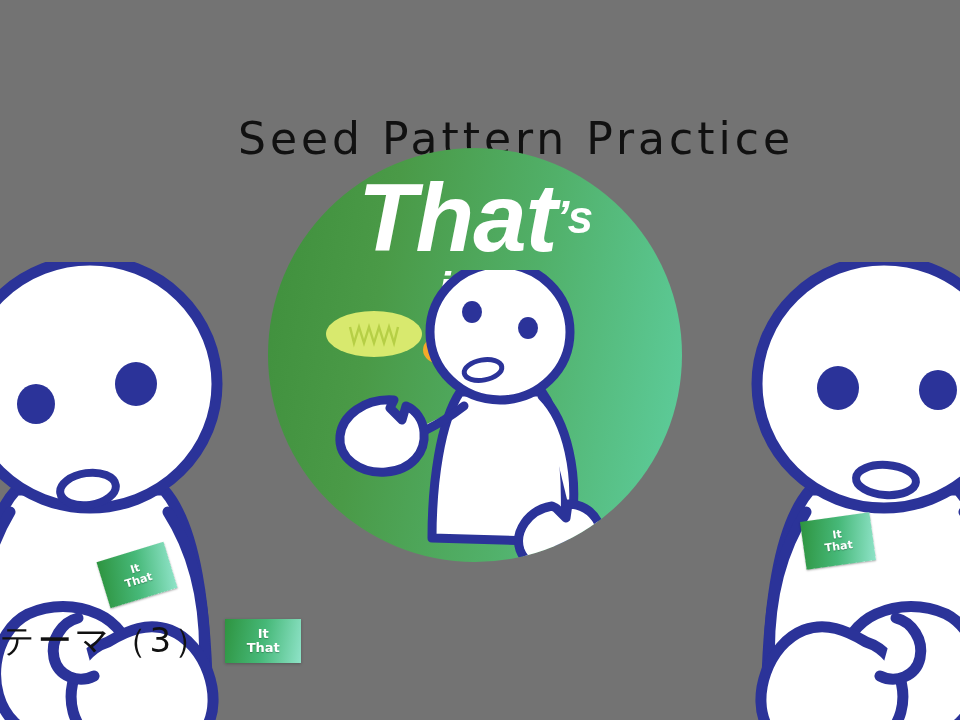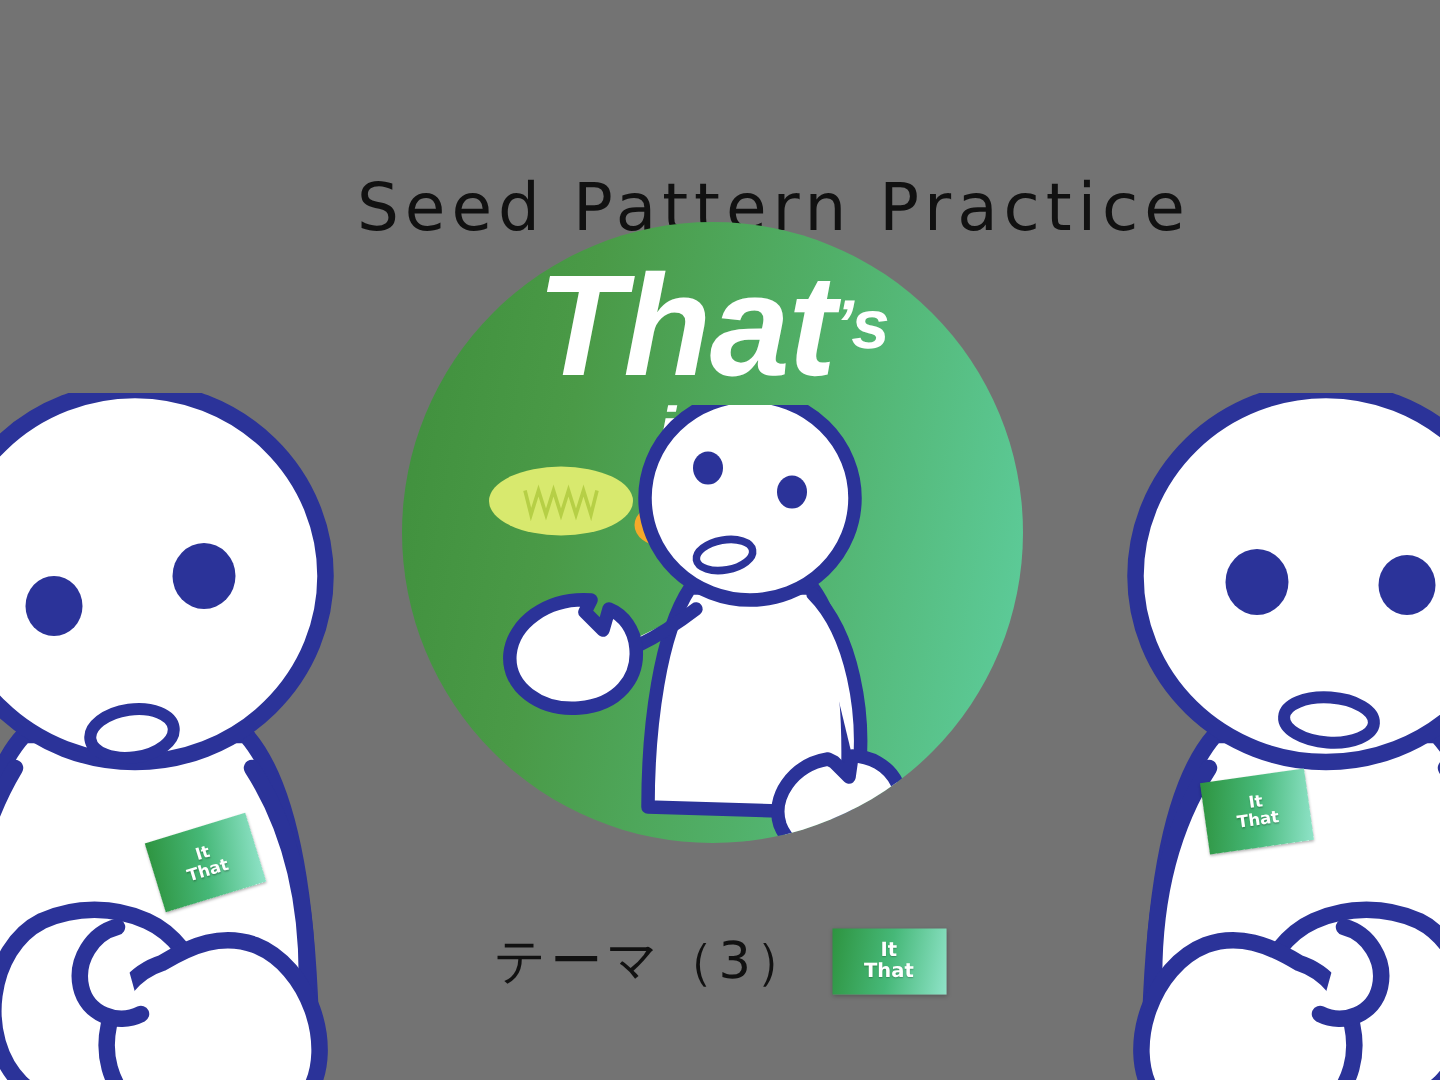--- a/index.html
+++ b/index.html
@@ -37,21 +37,20 @@
   }
 
   
   #footer {
     position: absolute;
     left: 0;
     top: 618px;
     width: 960px;
     display: flex;
     align-items: center;
-    justify-content: center;
     gap: 14px;
   }
   #footer-label {
     font-family: "DejaVu Sans", sans-serif;
     font-size: 34px;
     letter-spacing: 3px;
     color: #111111;
     white-space: pre;
   }
   .seed-card {

